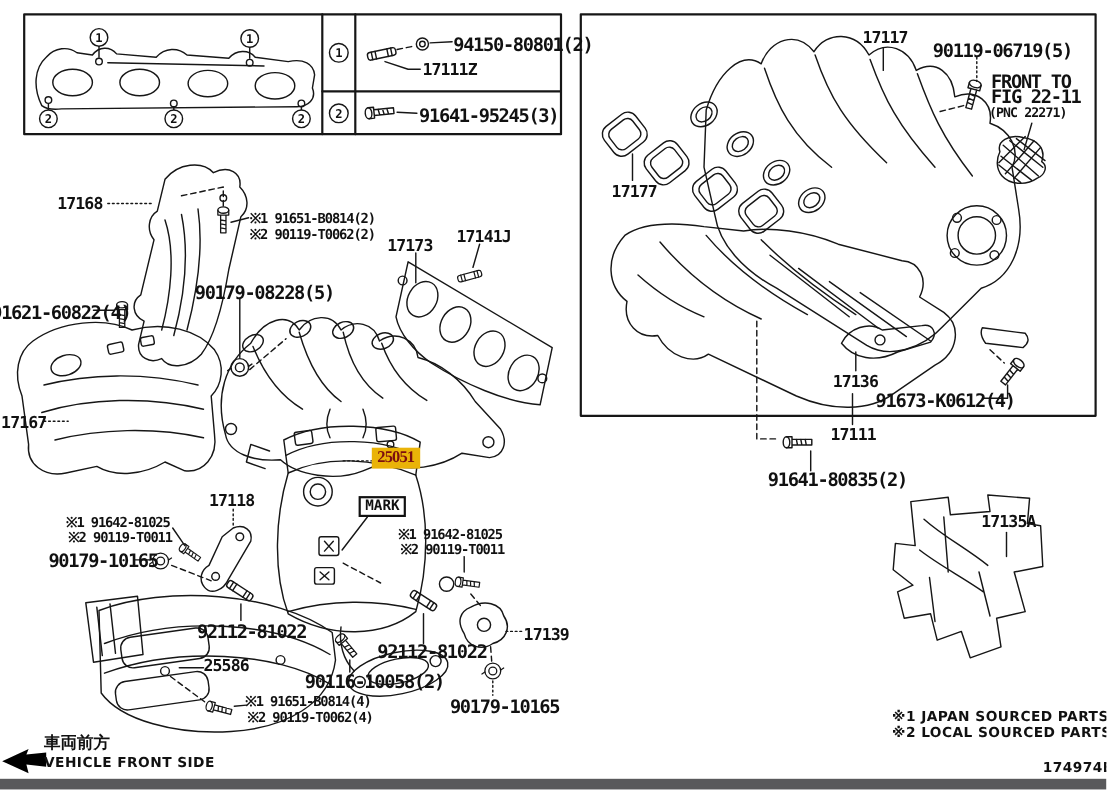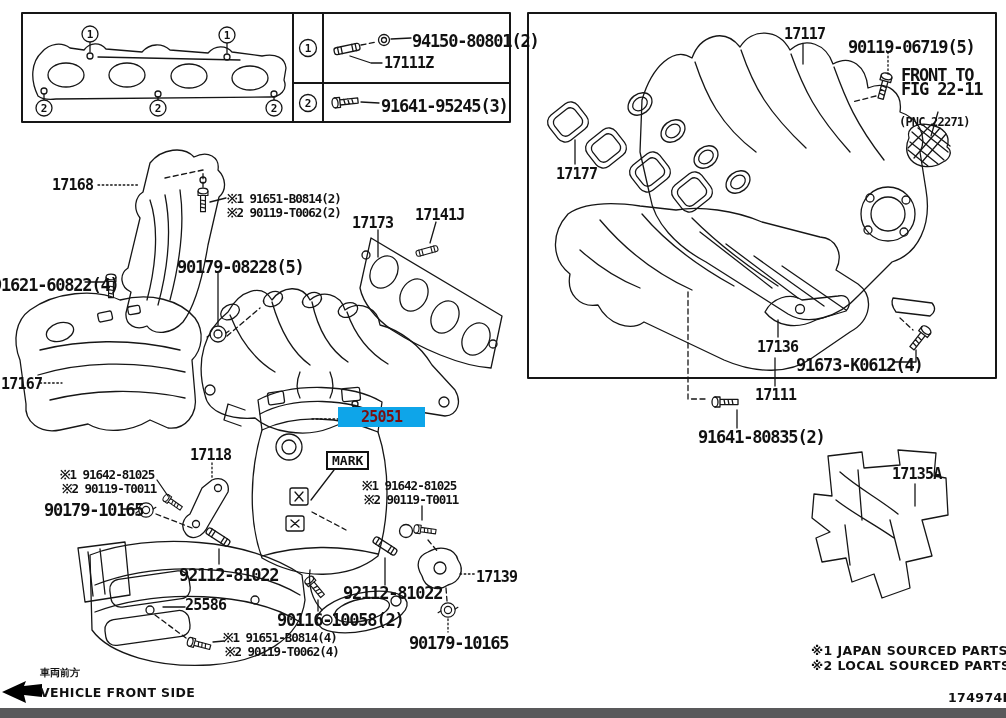--- a/index.html
+++ b/index.html
@@ -11,24 +11,24 @@
   .art .fw{fill:#fff;}
   .art .blk{fill:#000;stroke:none;}
   .art .frame{stroke-width:2;}
   .art .dsh{stroke-dasharray:5 3.5;}
   .art .dt{stroke-dasharray:1.6 2.6;}
   .art text{stroke:none;fill:#111;font:bold 11px "DejaVu Sans Mono",monospace;text-anchor:middle;}
   .L{position:absolute;white-space:nowrap;color:#111;}
   .pn{font-weight:bold;font-size:17px;letter-spacing:-1.2px;}
   .pn-lg{font-weight:bold;font-size:15px;letter-spacing:-0.8px;}
   .pn-sm{font-weight:bold;font-size:12.5px;letter-spacing:-1px;}
-  .pnc{font-weight:bold;font-size:12px;letter-spacing:-0.8px;margin-top:20px;}
+  .pnc{font-weight:bold;font-size:12px;letter-spacing:-0.8px;}
   .note{font-family:"DejaVu Sans",sans-serif;font-weight:bold;font-size:12.5px;letter-spacing:0.4px;}
-  .jp{font-family:Liberation Mono, monospace;font-weight:bold;font-size:10px;}
-  .hl{background:#0ea5e9;color:#7c0f0f;padding:1px 23px;}
+  .jp{font-family:Liberation Mono, monospace;font-weight:bold;font-size:15px;}
+  .hl{background:#eab308;color:#7c0f0f;padding:1px 5px;font-family:Liberation Serif, serif;}
   .markbox{border:2px solid #111;padding:0 4px;font-weight:bold;font-size:13px;letter-spacing:0;}
   .bar{position:absolute;left:0;top:708px;width:1006px;height:10px;background:#59595b;}
 </style>
 </head>
 <body>
 
 <div class="canvas">
 
 <svg class="art" width="1006" height="718" viewBox="0 0 1006 718">
   <defs>

